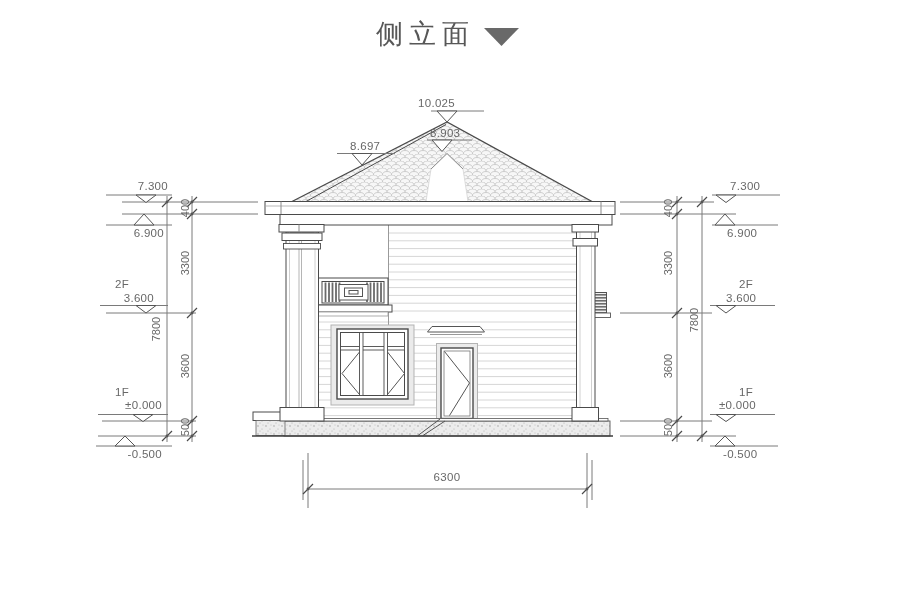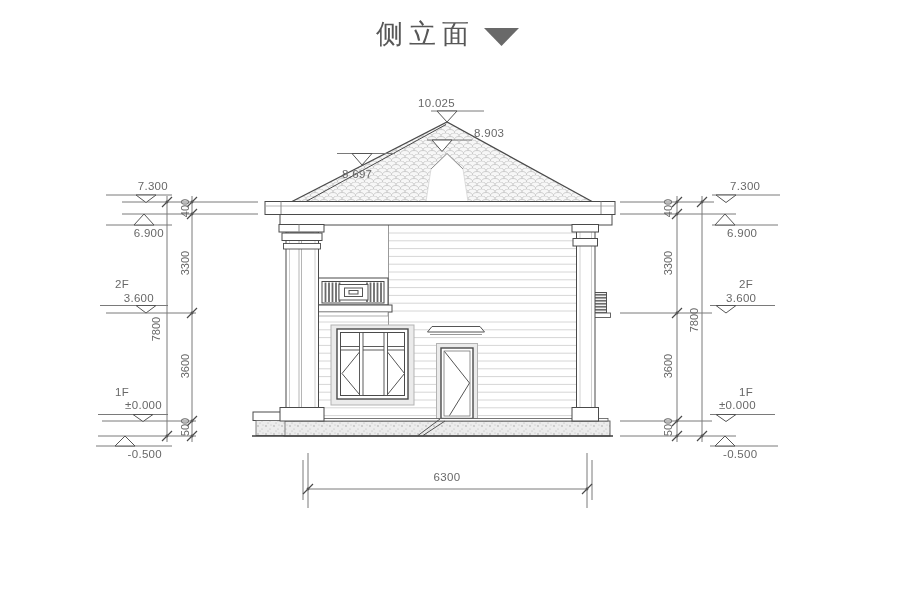--- a/index.html
+++ b/index.html
@@ -182,22 +182,22 @@
       <polygon points="352,153.5 372,153.5 362,165"></polygon>
     </g>
 
     <g fill="#fff" stroke="#555" stroke-width="1.1">
       <circle cx="308" cy="523" r="14"></circle>
       <circle cx="587" cy="523" r="14"></circle>
     </g>
   </svg>
 
   <div class="t" style="left:418px;top:97px;">10.025</div>
-  <div class="t" style="left:430px;top:127px;padding-left:44px;">8.903</div>
-  <div class="t" style="left:342px;top:140px;margin-top:28px;">8.697</div>
+  <div class="t" style="left:430px;top:127px;">8.903</div>
+  <div class="t" style="left:350px;top:140px;">8.697</div>
 
   <div class="t tr" style="left:104px;top:180px;width:64px;">7.300</div>
   <div class="t tr" style="left:104px;top:227px;width:60px;">6.900</div>
   <div class="t tc" style="left:102px;top:278px;width:40px;">2F</div>
   <div class="t tr" style="left:100px;top:291.5px;width:54px;">3.600</div>
   <div class="t tc" style="left:102px;top:386px;width:40px;">1F</div>
   <div class="t tr" style="left:96px;top:399px;width:66px;">±0.000</div>
   <div class="t tr" style="left:100px;top:448px;width:62px;">-0.500</div>
 
   <div class="t" style="left:730px;top:180px;">7.300</div>

